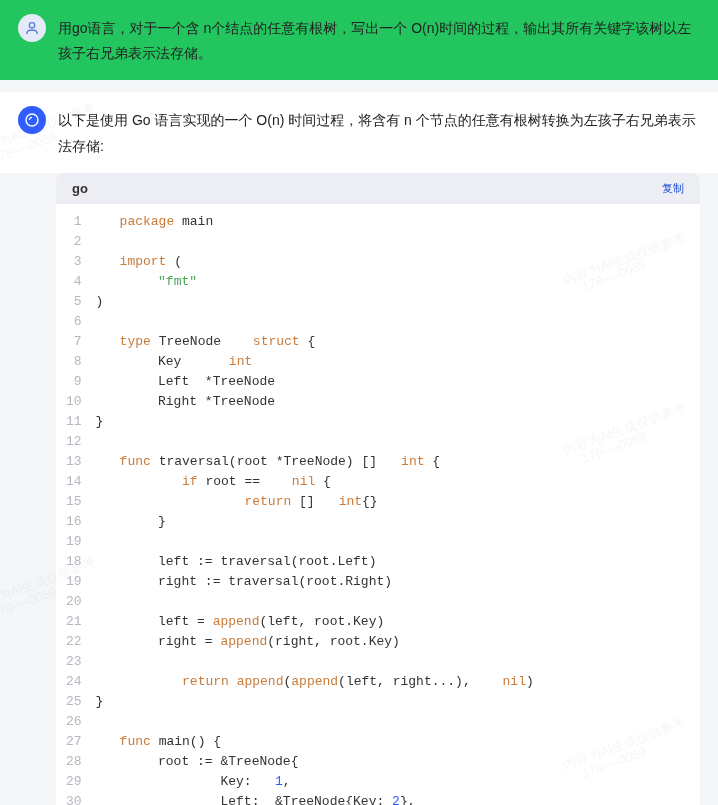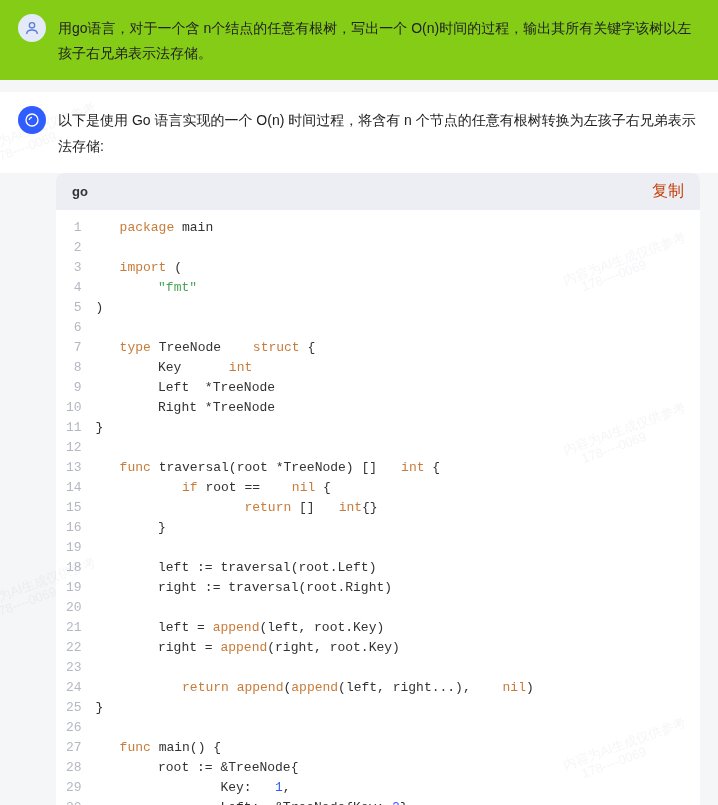--- a/index.html
+++ b/index.html
@@ -10,21 +10,21 @@
   height: 805px;
   overflow: hidden;
   font-size: 14px;
   color: #222;
 }
 .msg {
   display: flex;
   gap: 12px;
   padding: 14px 18px;
 }
-.msg.user { background: #84cc16; justify-content: space-between; }
+.msg.user { background: #22c55e; justify-content: space-between; }
 .msg.ai { background: #fff; margin-top: 12px; }
 .avatar {
   width: 28px;
   height: 28px;
   border-radius: 50%;
   flex-shrink: 0;
   display: flex;
   align-items: center;
   justify-content: center;
 }
@@ -41,21 +41,21 @@
 }
 .code-head {
   display: flex;
   justify-content: space-between;
   align-items: center;
   padding: 8px 16px;
   background: #eceef3;
   font-size: 13px;
 }
 .code-lang { font-weight: 600; color: #333; }
-.code-copy { color: #c2410c; cursor: pointer; font-size: 16px; }
+.code-copy { color: #1d4ed8; cursor: pointer; font-size: 11px; }
 .code-body {
   display: flex;
   font-family: "SFMono-Regular", Consolas, "Liberation Mono", Menlo, monospace;
   font-size: 13px;
   line-height: 20px;
   background: #fff;
   padding: 8px 0;
 }
 .gutter {
   flex-shrink: 0;

